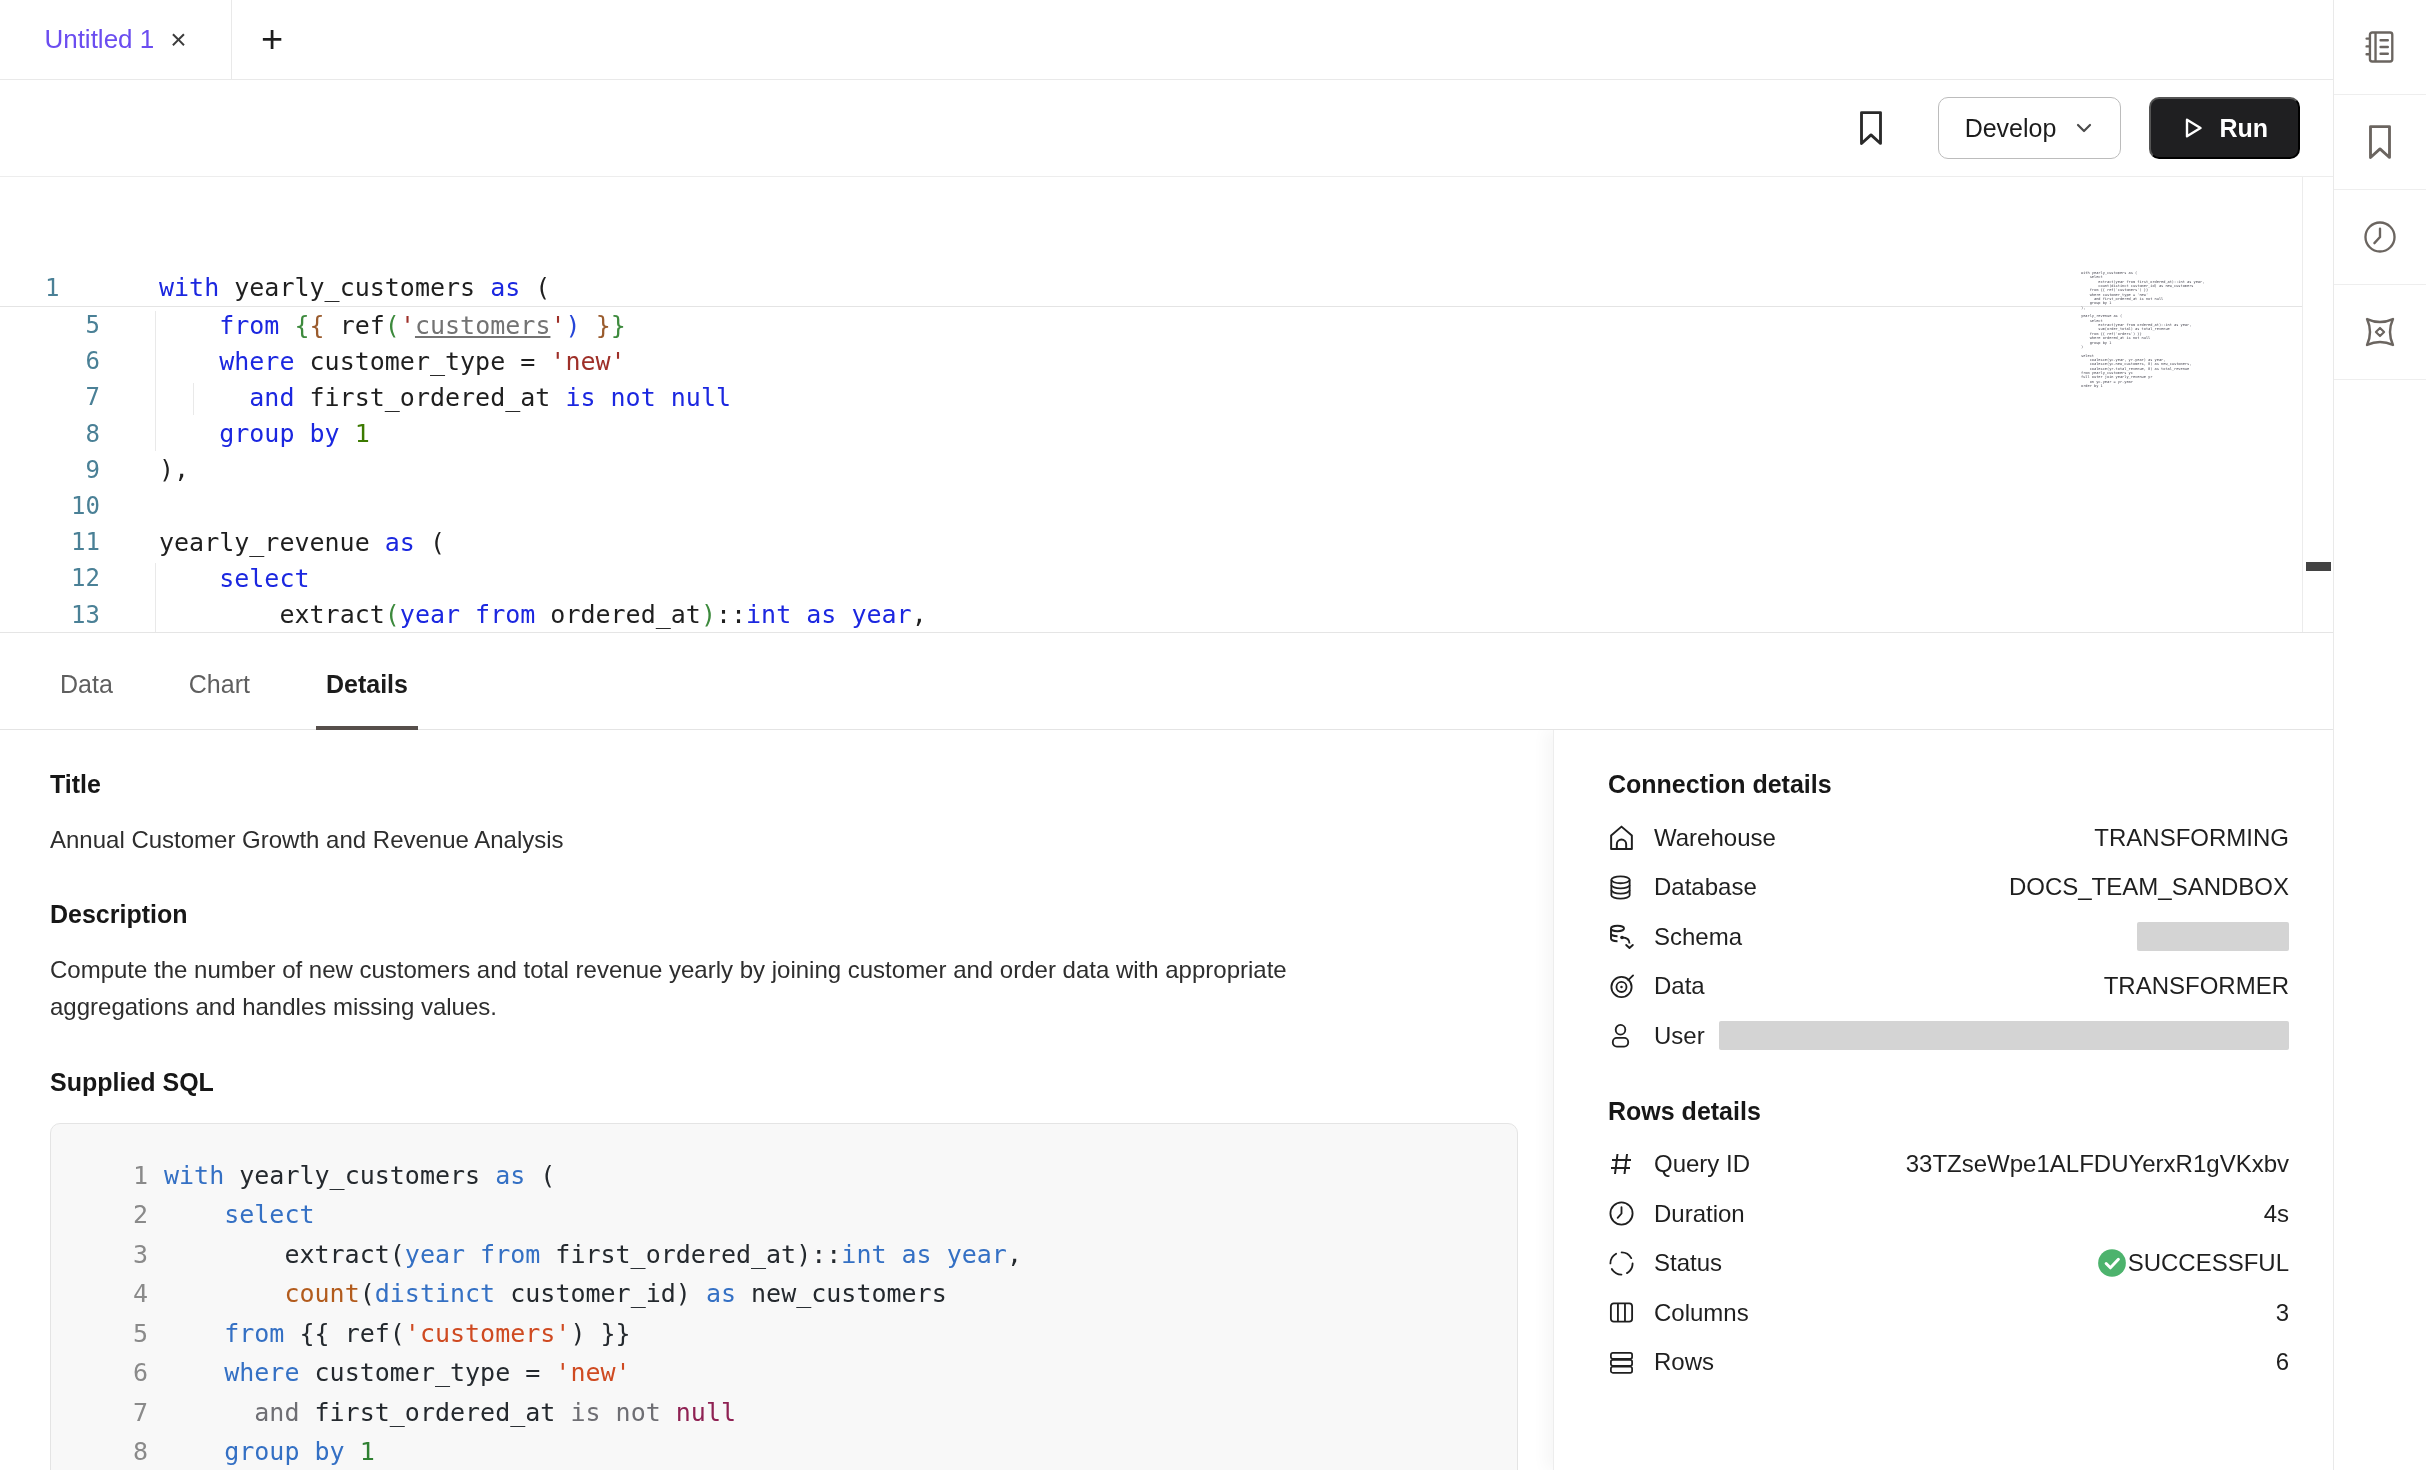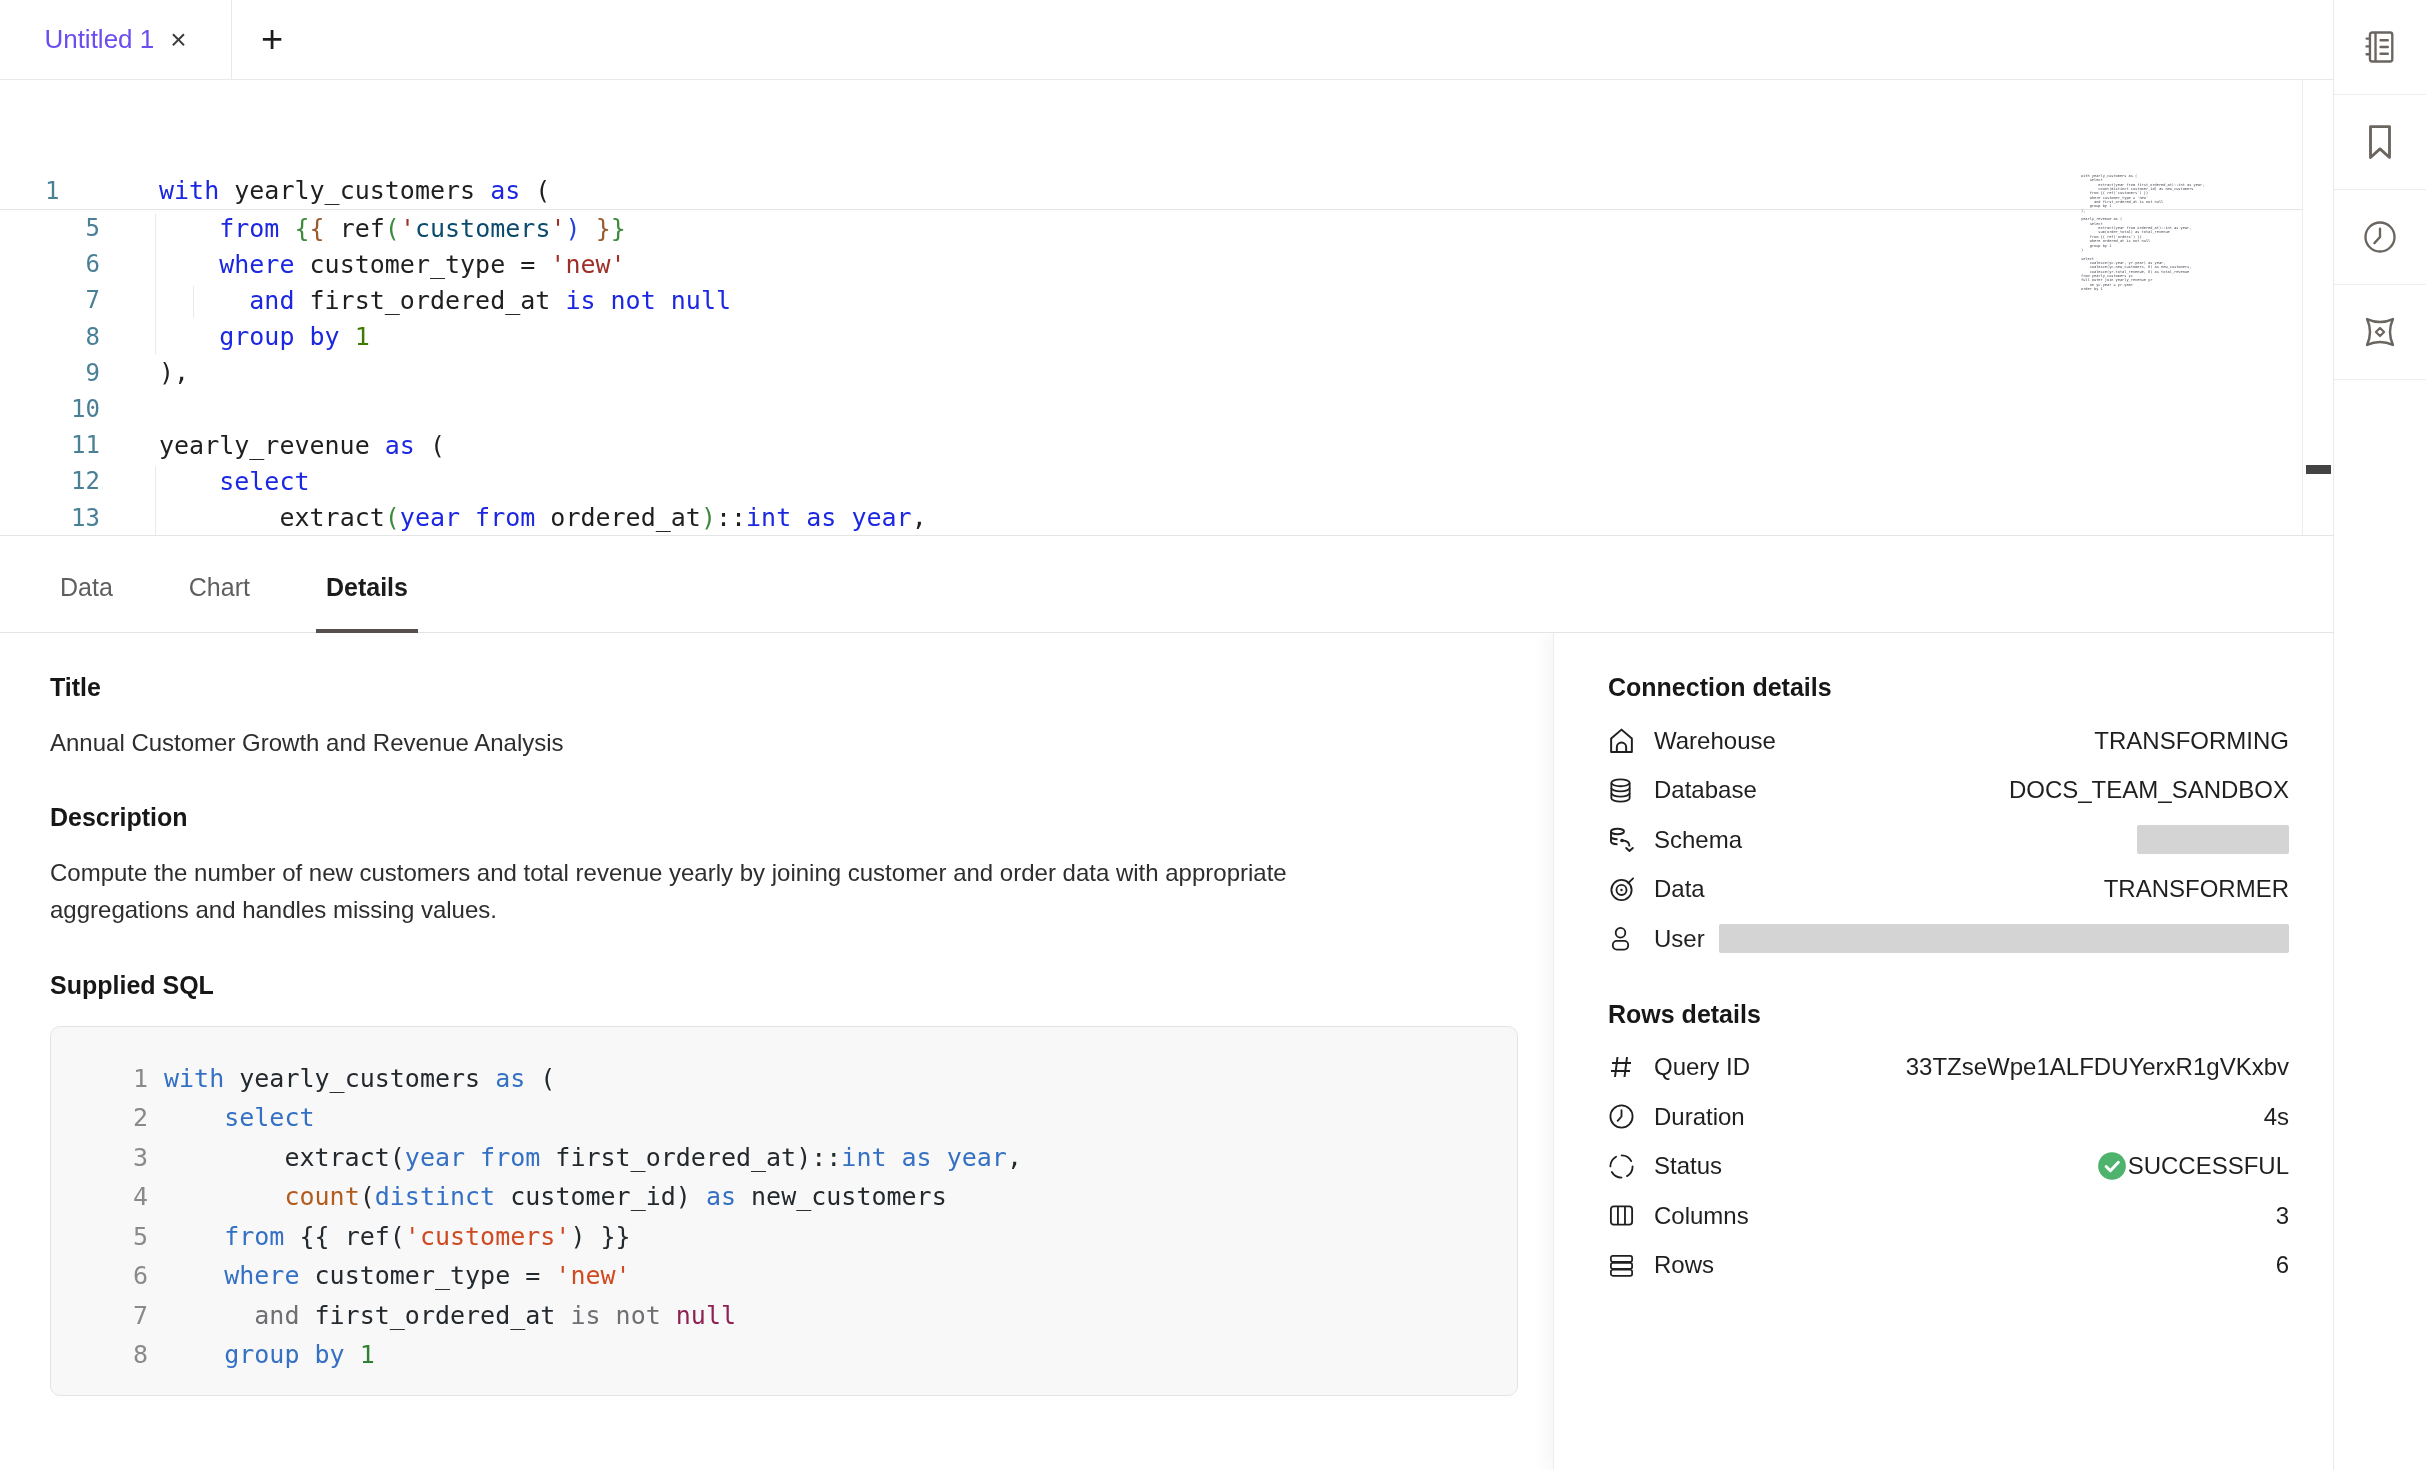--- a/index.html
+++ b/index.html
@@ -43,21 +43,21 @@
     font-family:"DejaVu Sans Mono", monospace; font-size:25px; }
   .sticky-line { height:38px; border-bottom:1px solid #e4e4e4; display:flex; align-items:center; background:#fff; }
   .editor-lines { position:relative; }
   .eline { height:36.2px; display:flex; align-items:center; }
   .gut { width:100px; flex:0 0 auto; text-align:right; color:#4a8096; font-size:24px; }
   .sticky-line .gut { text-align:left; padding-left:45px; }
   .ecode { margin-left:59px; white-space:pre; }
   .iguide { position:absolute; width:1px; background:#e9e9e9; }
 
   .kw  { color:#1b27e0; } .pln { color:#1f1f1f; } .str { color:#9e2f28; }
-  .lnk { color:#0c4a6e; } .num { color:#3c7a00; }
+  .lnk { color:#737373; text-decoration:underline; } .num { color:#3c7a00; }
   .b1 { color:#3d8a3d; } .b2 { color:#9a5b2d; } .b3 { color:#2545d8; }
 
   .minimap { position:absolute; top:94px; right:120px; width:132px; height:118px; overflow:hidden; cursor:pointer; }
   .minimap pre { font-family:"DejaVu Sans Mono", monospace; font-size:3.6px; line-height:4.35px; color:#474752; }
   .scrolltrack { position:absolute; top:0; right:0; width:31px; height:456px; border-left:1px solid #ececec; background:#fff; }
   .scrollthumb { position:absolute; top:385px; left:3px; width:25px; height:9px; background:#434343; cursor:pointer; }
 
   
   .tabs2 { height:97px; border-bottom:1px solid #e4e4e4; display:flex; align-items:flex-end;
     gap:56px; padding-left:50px; flex:0 0 auto; }
@@ -99,20 +99,43 @@
   <div class="main">
 
     <div class="tabbar">
       <div class="tab">
         <span class="tab-label">Untitled 1</span>
         <span class="tab-close">×</span>
       </div>
       <div class="newtab">+</div>
     </div>
 
+    <div class="toolbar">
+      <span class="bm-btn">
+        <svg width="34" height="38" viewBox="0 0 28 32">
+            <path d="M6 3h16v26l-8-7.2L6 29z" fill="none" stroke="currentColor" stroke-width="2.4" stroke-linejoin="round"></path>
+          </svg>
+      </span>
+      <button class="develop-btn">
+        <span>Develop</span>
+        <span class="chev">
+          <svg width="20" height="20" viewBox="0 0 20 20">
+              <path d="M4 7l6 6 6-6" fill="none" stroke="currentColor" stroke-width="2.2" stroke-linecap="round" stroke-linejoin="round"></path>
+            </svg>
+        </span>
+      </button>
+      <button class="run-btn">
+        <span style="display:flex">
+          <svg width="24" height="24" viewBox="0 0 16 16">
+              <path d="M4 2.5l9 5.5-9 5.5z" fill="none" stroke="#fff" stroke-width="1.6" stroke-linejoin="round"></path>
+            </svg>
+        </span>
+        <span>Run</span>
+      </button>
+    </div>
 
     <div class="editor-wrap">
 
       <div class="editor-code">
         <div class="sticky-line">
           <span class="gut">1</span>
           <span class="ecode"><span class="kw">with</span><span class="pln"> yearly_customers </span><span class="kw">as</span><span class="pln"> (</span></span>
         </div>
         <div class="editor-lines">
           <div class="iguide" style="left:155px; top:4px; height:140px;"></div>

